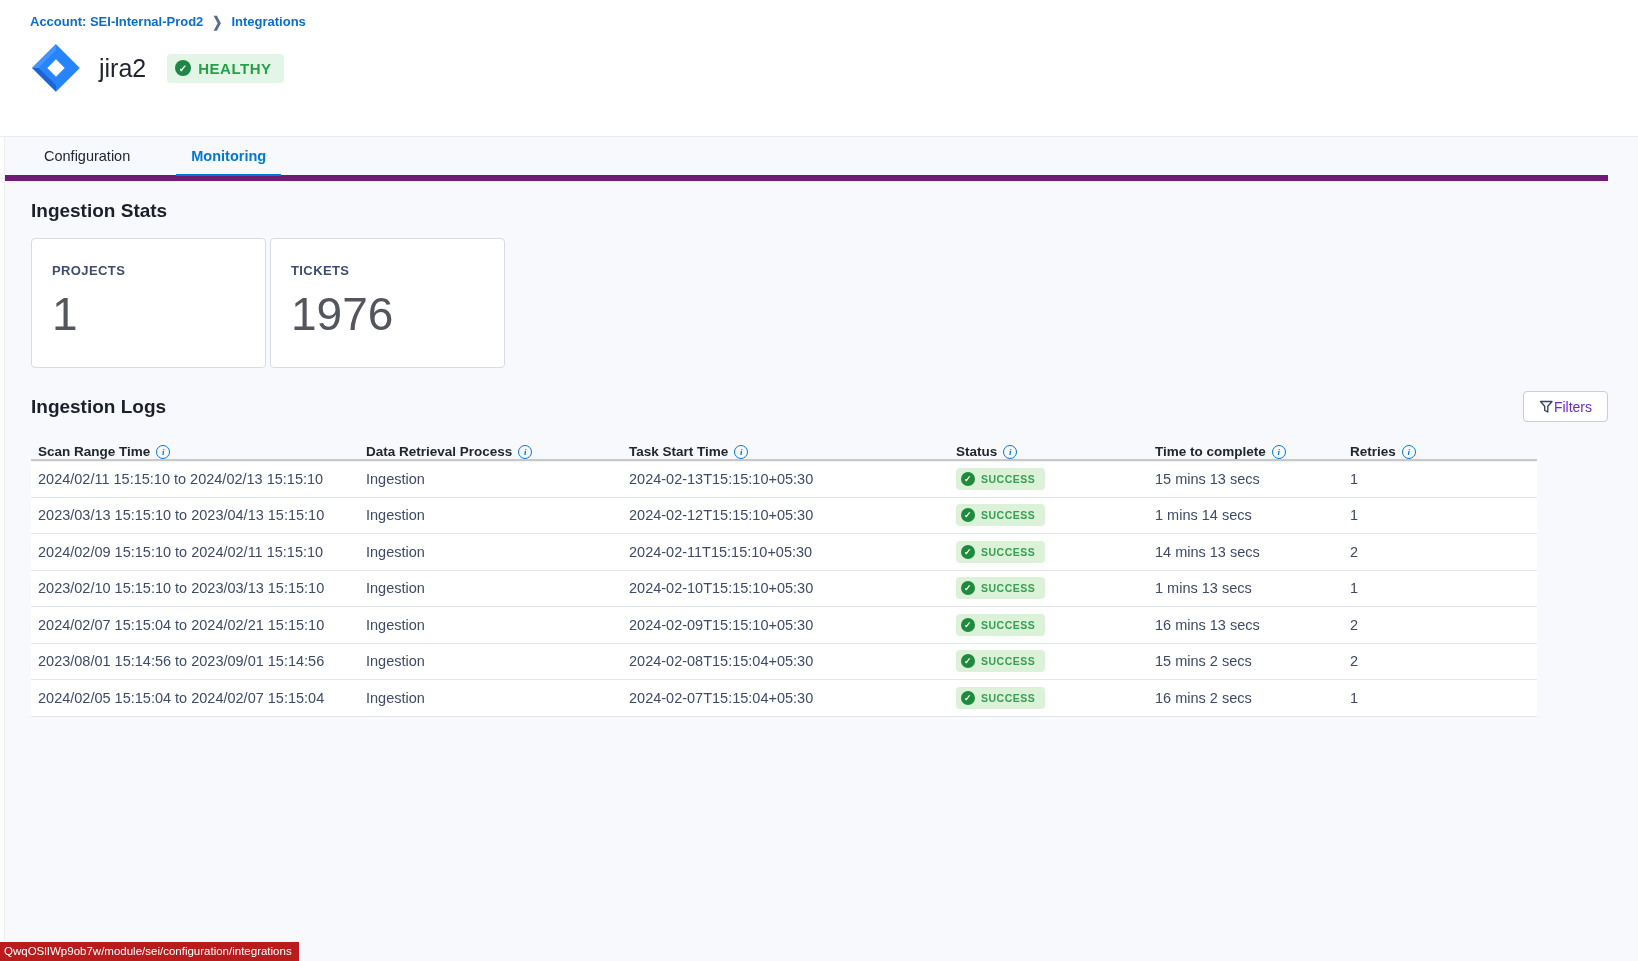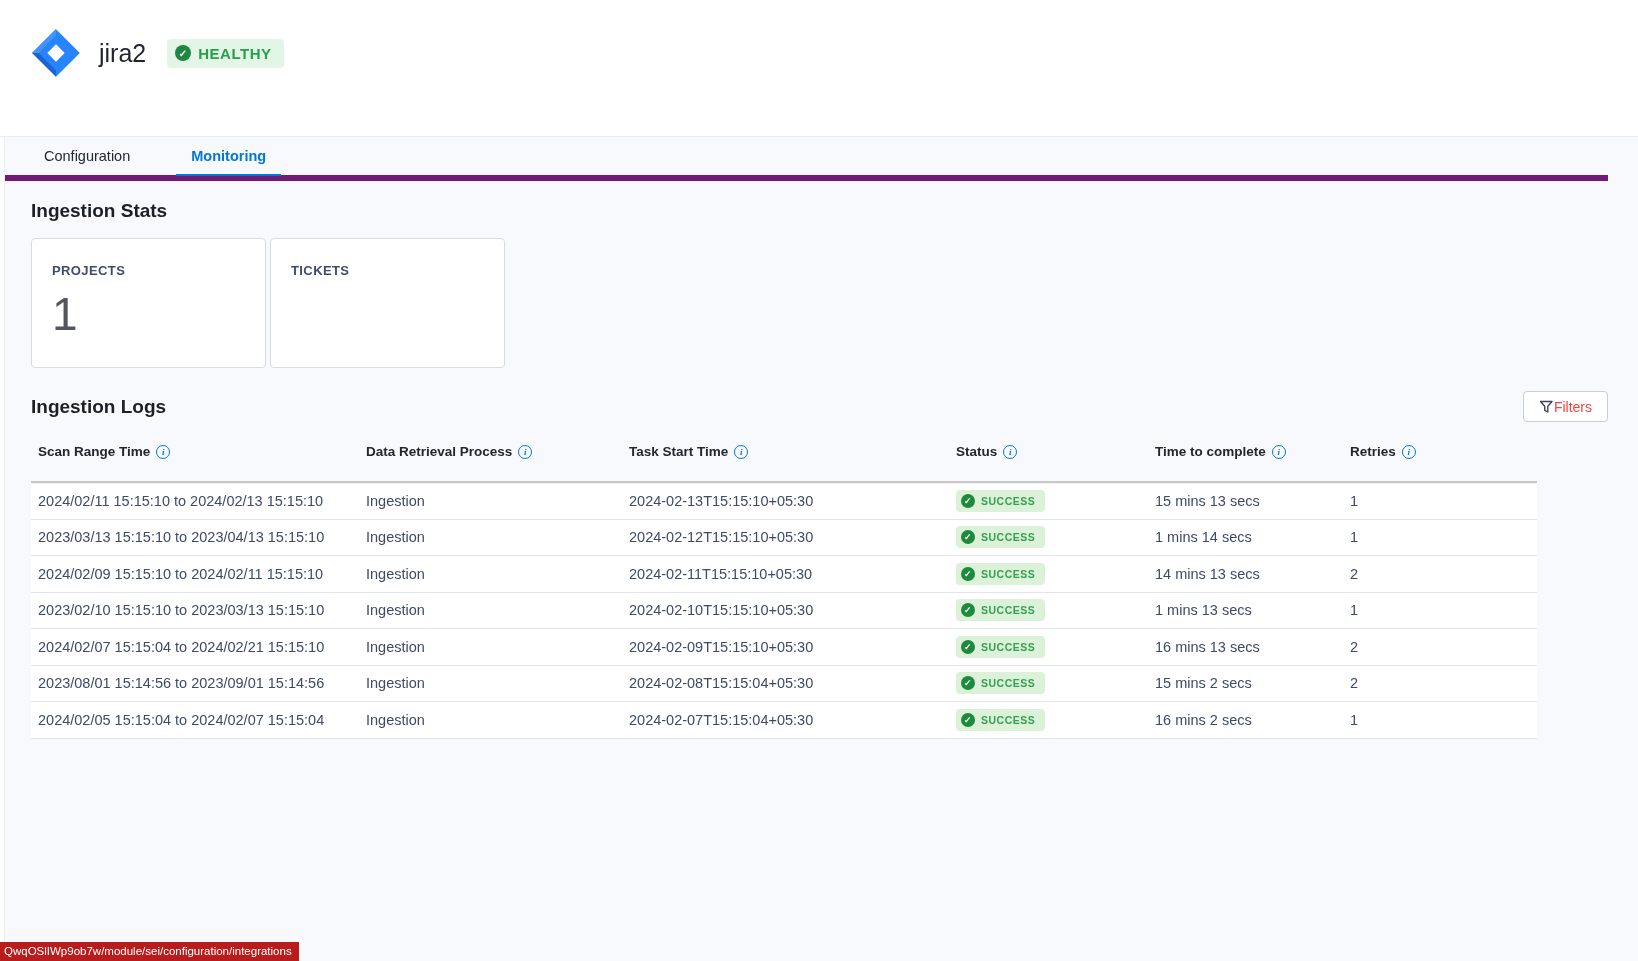--- a/index.html
+++ b/index.html
@@ -31,44 +31,49 @@
   .section-heading { font-size: 19px; font-weight: 700; color: #1b1f28; }
   .stats-heading { margin: 19px 0 0 31px; }
 
   .cards { display: flex; gap: 4px; margin: 16px 0 0 31px; }
   .stat-card { width: 235px; height: 130px; background: #ffffff; border: 1px solid #d8dbe6; border-radius: 4px; padding: 24px 0 0 20px; }
   .card-label { font-size: 13px; font-weight: 700; color: #3d4c70; letter-spacing: 0.4px; }
   .card-value { font-size: 46px; font-weight: 400; color: #54565e; margin-top: 13px; line-height: 1; }
 
   .logs-header { display: flex; justify-content: space-between; align-items: center; margin: 23px 30px 0 31px; }
   .filters-btn { display: inline-flex; align-items: center; gap: 0; height: 31px; padding: 0 15px; background: #ffffff;
-      border: 1px solid #c9cdd8; border-radius: 4px; font-size: 14px; color: #ef4444; cursor: pointer; }
+      border: 1px solid #c9cdd8; border-radius: 4px; font-size: 14px; color: #6d28d9; cursor: pointer; }
 
   
   .logs-table { margin: 16px 0 0 31px; width: 1506px; }
   .t-grid { display: grid; grid-template-columns: 328px 263px 327px 199px 195px 1fr; padding-left: 7px; }
-  .thead { padding-top: 6px; padding-bottom: 22px; border-bottom: 2px solid #c8c8c9; }
+  .thead { padding-top: 6px; padding-bottom: 0; border-bottom: 2px solid #c8c8c9; }
   .th { font-size: 13.5px; font-weight: 700; color: #22272e; display: flex; align-items: center; gap: 6px; }
   .info-icon { width: 14px; height: 14px; border-radius: 50%; border: 1.4px solid #0278d5; color: #0278d5;
       display: inline-flex; align-items: center; justify-content: center; font-size: 9px; font-weight: 700;
       font-family: "Liberation Serif", serif; font-style: italic; cursor: pointer; flex: 0 0 auto; }
   .trow { background: #ffffff; height: 36.5px; align-items: center; border-bottom: 1px solid #e3e5ec;
       font-size: 14.5px; color: #3e4a68; }
   .trow:first-of-type { border-top: 1px solid #f0f1f5; }
   .status-badge { display: inline-flex; align-items: center; gap: 6px; background: #dcf2d8; border-radius: 4px;
       padding: 4px 10px 4px 5px; font-size: 10.5px; font-weight: 700; letter-spacing: 0.5px; color: #35a053; width: fit-content; }
 
   
   .statusbar-url { position: absolute; left: 0; bottom: 0; background: #b91c1c; color: #ffffff;
       font-size: 11.5px; padding: 3px 7px 4px 4px; white-space: nowrap; }
 </style>
 </head>
 <body>
 
 <div class="page-header">
+  <div class="breadcrumb">
+    <a>Account: SEI-Internal-Prod2</a>
+    <span class="crumb-sep">❯</span>
+    <a>Integrations</a>
+  </div>
   <div class="title-row">
     <span class="jira-logo">
       <svg width="52" height="52" viewBox="0 0 48 48">
         <path d="M24 2 L46 24 L24 46 L2 24 Z" fill="#2684FF"></path>
         <path d="M24 2 L2 24 L24 46 L24 40 L8 24 L24 8 Z" fill="#1c63d4"></path>
         <path d="M24 2 L2 24 L8 24 L24 8 Z" fill="#4195ff"></path>
         <path d="M24 16 L32 24 L24 32 L16 24 Z" fill="#ffffff"></path>
       </svg>
     </span>
     <span class="integration-title">jira2</span>
@@ -89,20 +94,21 @@
 
   <div class="section-heading stats-heading">Ingestion Stats</div>
 
   <div class="cards">
     <div class="stat-card">
       <div class="card-label">PROJECTS</div>
       <div class="card-value">1</div>
     </div>
     <div class="stat-card">
       <div class="card-label">TICKETS</div>
+      <div class="card-value">1976</div>
     </div>
   </div>
 
   <div class="logs-header">
     <div class="section-heading">Ingestion Logs</div>
     <button class="filters-btn">
       <span style="display:inline-flex;">
         <svg width="15" height="14" viewBox="0 0 15 14" fill="none">
           <path d="M1.5 1.5 H13 L8.8 6.3 V12 L5.7 10.4 V6.3 Z" stroke="#3a4660" stroke-width="1.4" stroke-linejoin="round"></path>
         </svg>

